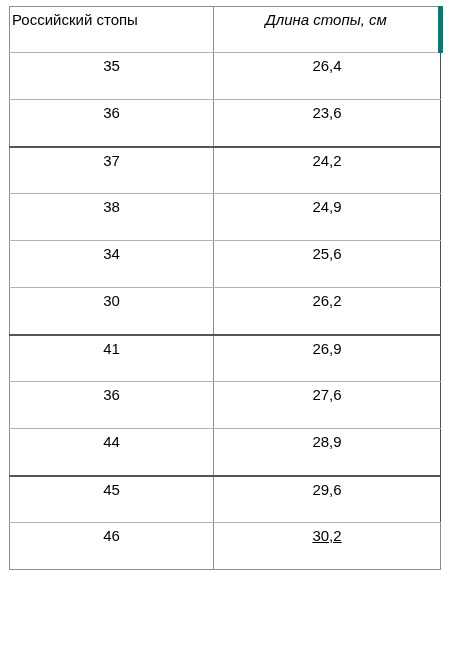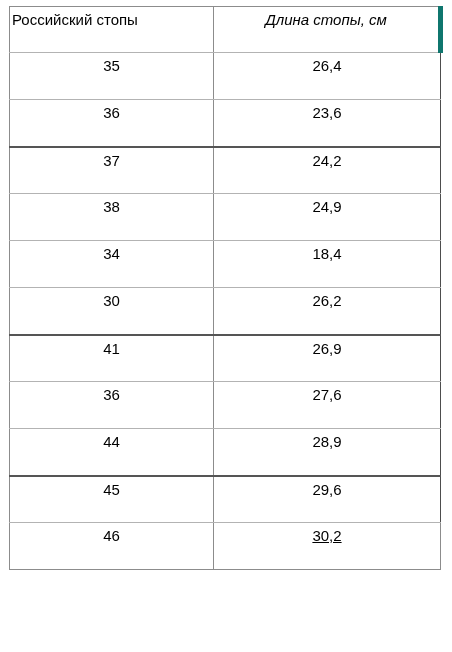--- a/index.html
+++ b/index.html
@@ -126,21 +126,21 @@
         <tr class="group-start">
           <td class="c-size">37</td>
           <td class="c-len">24,2</td>
         </tr>
         <tr>
           <td class="c-size">38</td>
           <td class="c-len">24,9</td>
         </tr>
         <tr>
           <td class="c-size">34</td>
-          <td class="c-len">18,4</td>
+          <td class="c-len">25,6</td>
         </tr>
         <tr>
           <td class="c-size">30</td>
           <td class="c-len">26,2</td>
         </tr>
         <tr class="group-start">
           <td class="c-size">41</td>
           <td class="c-len">26,9</td>
         </tr>
         <tr>

